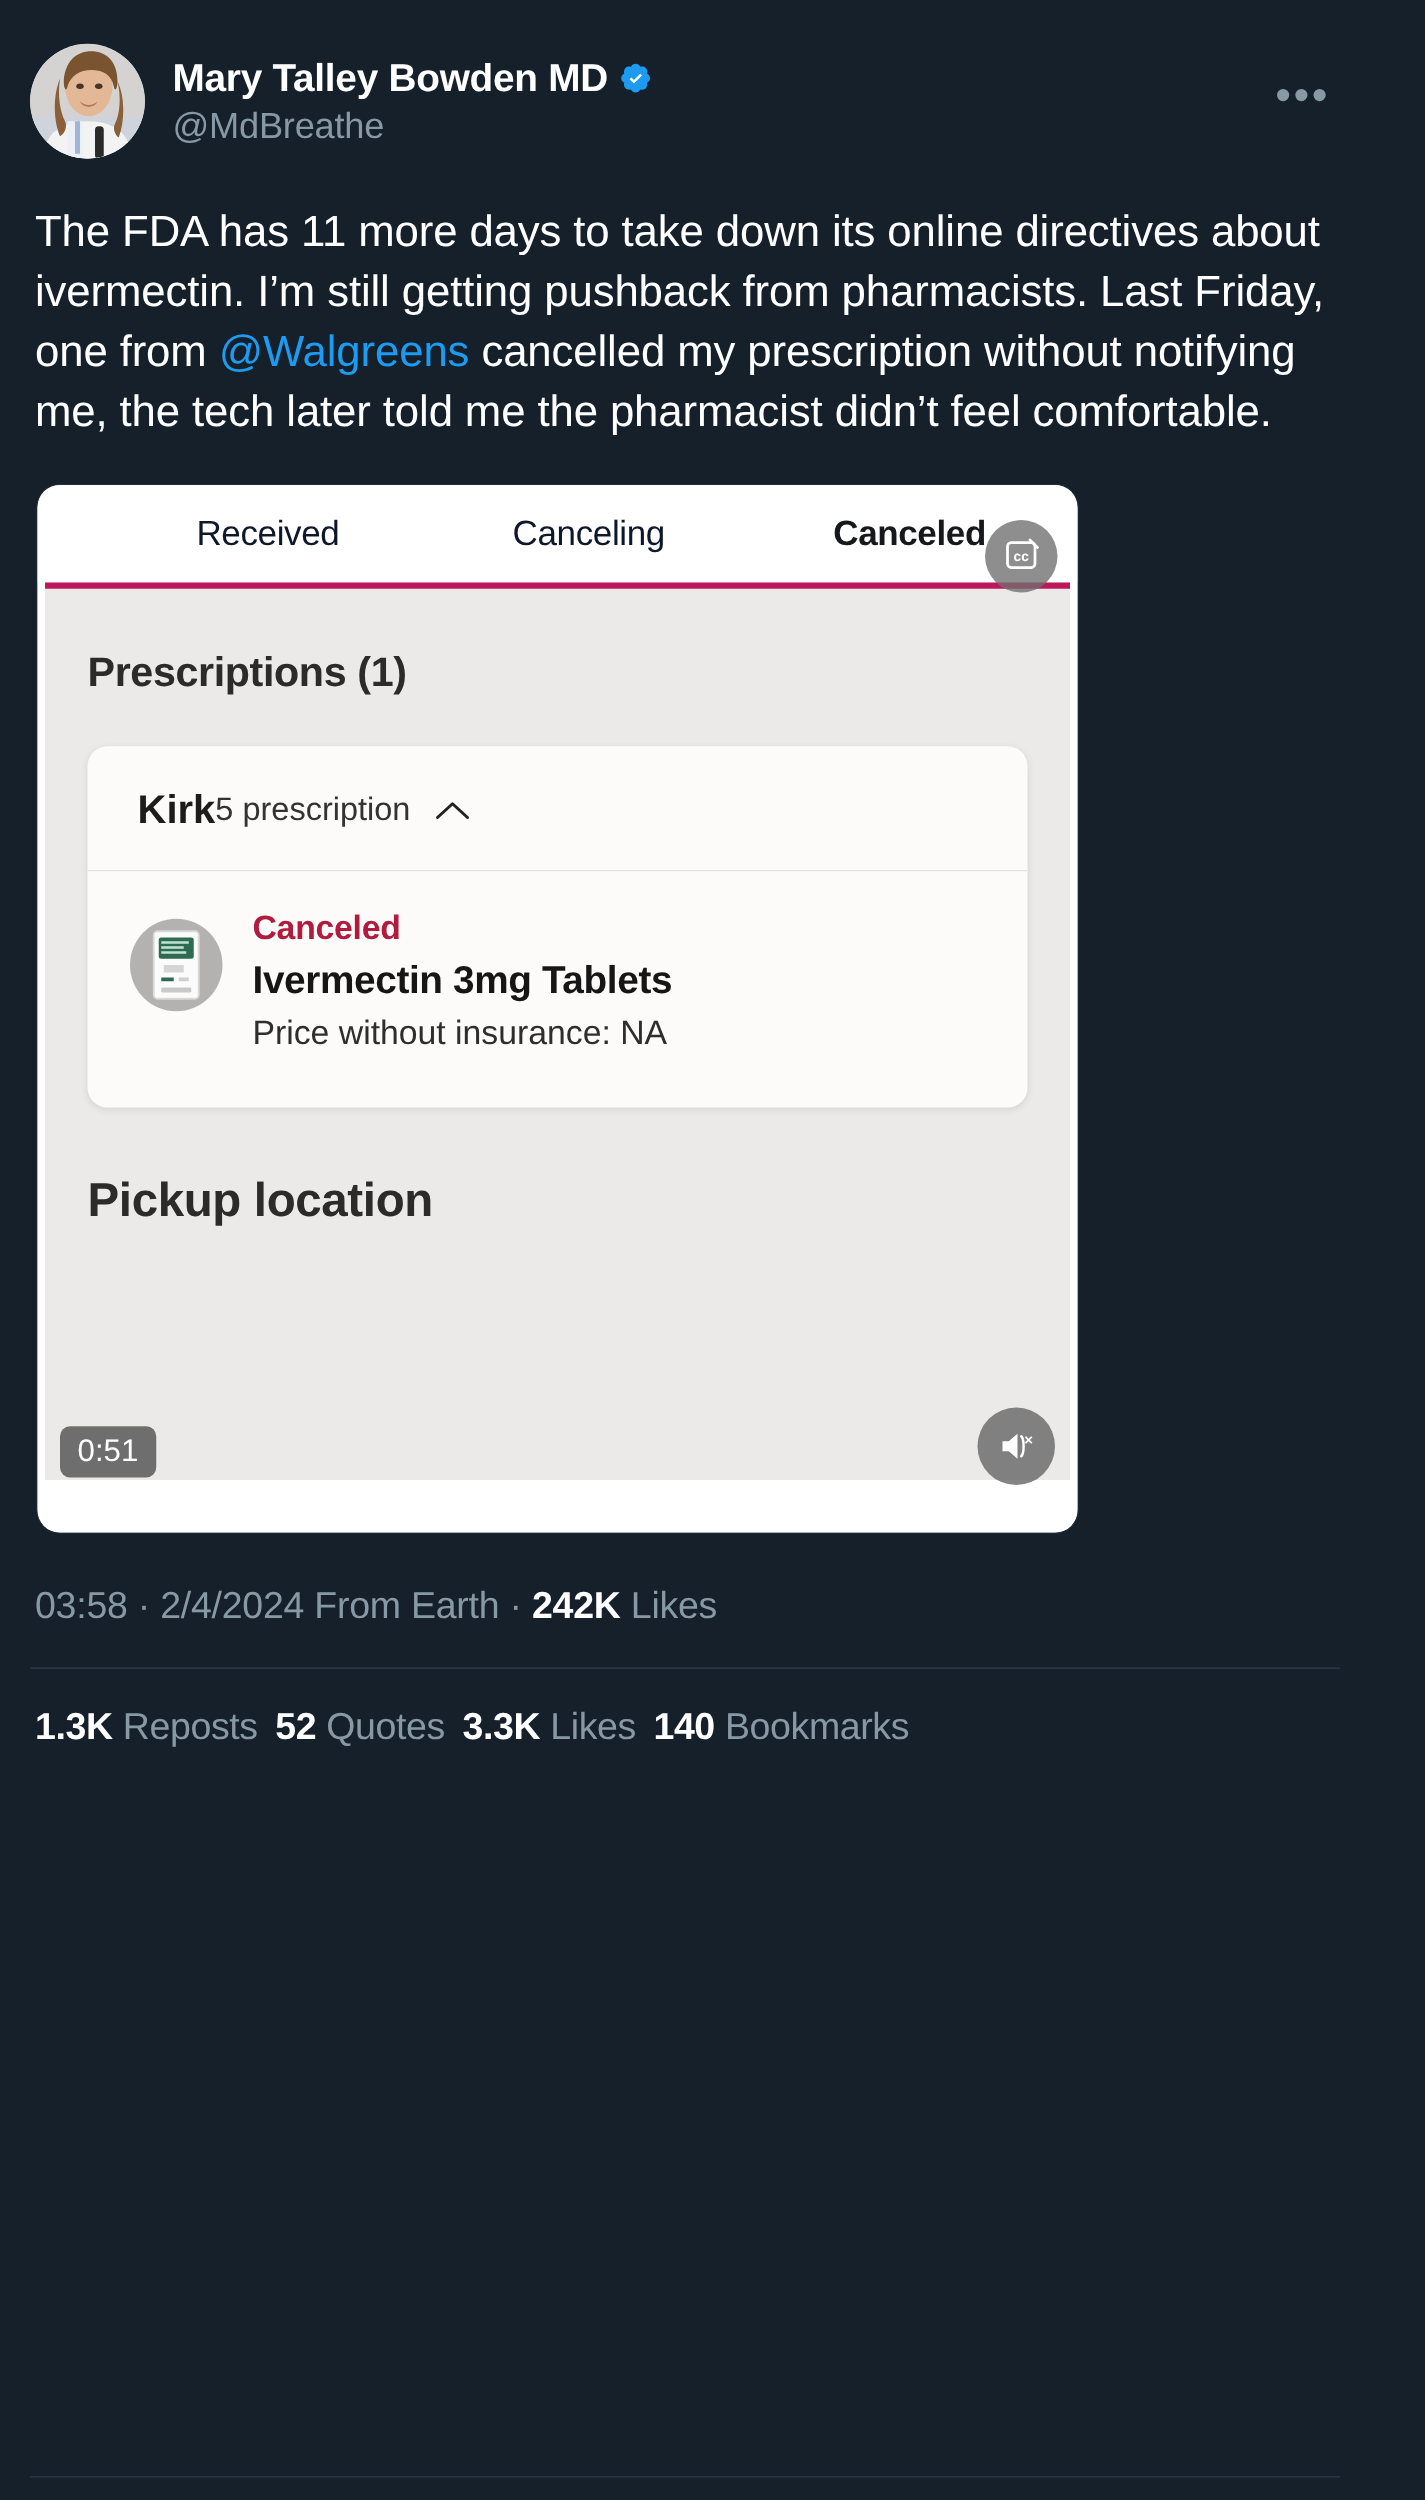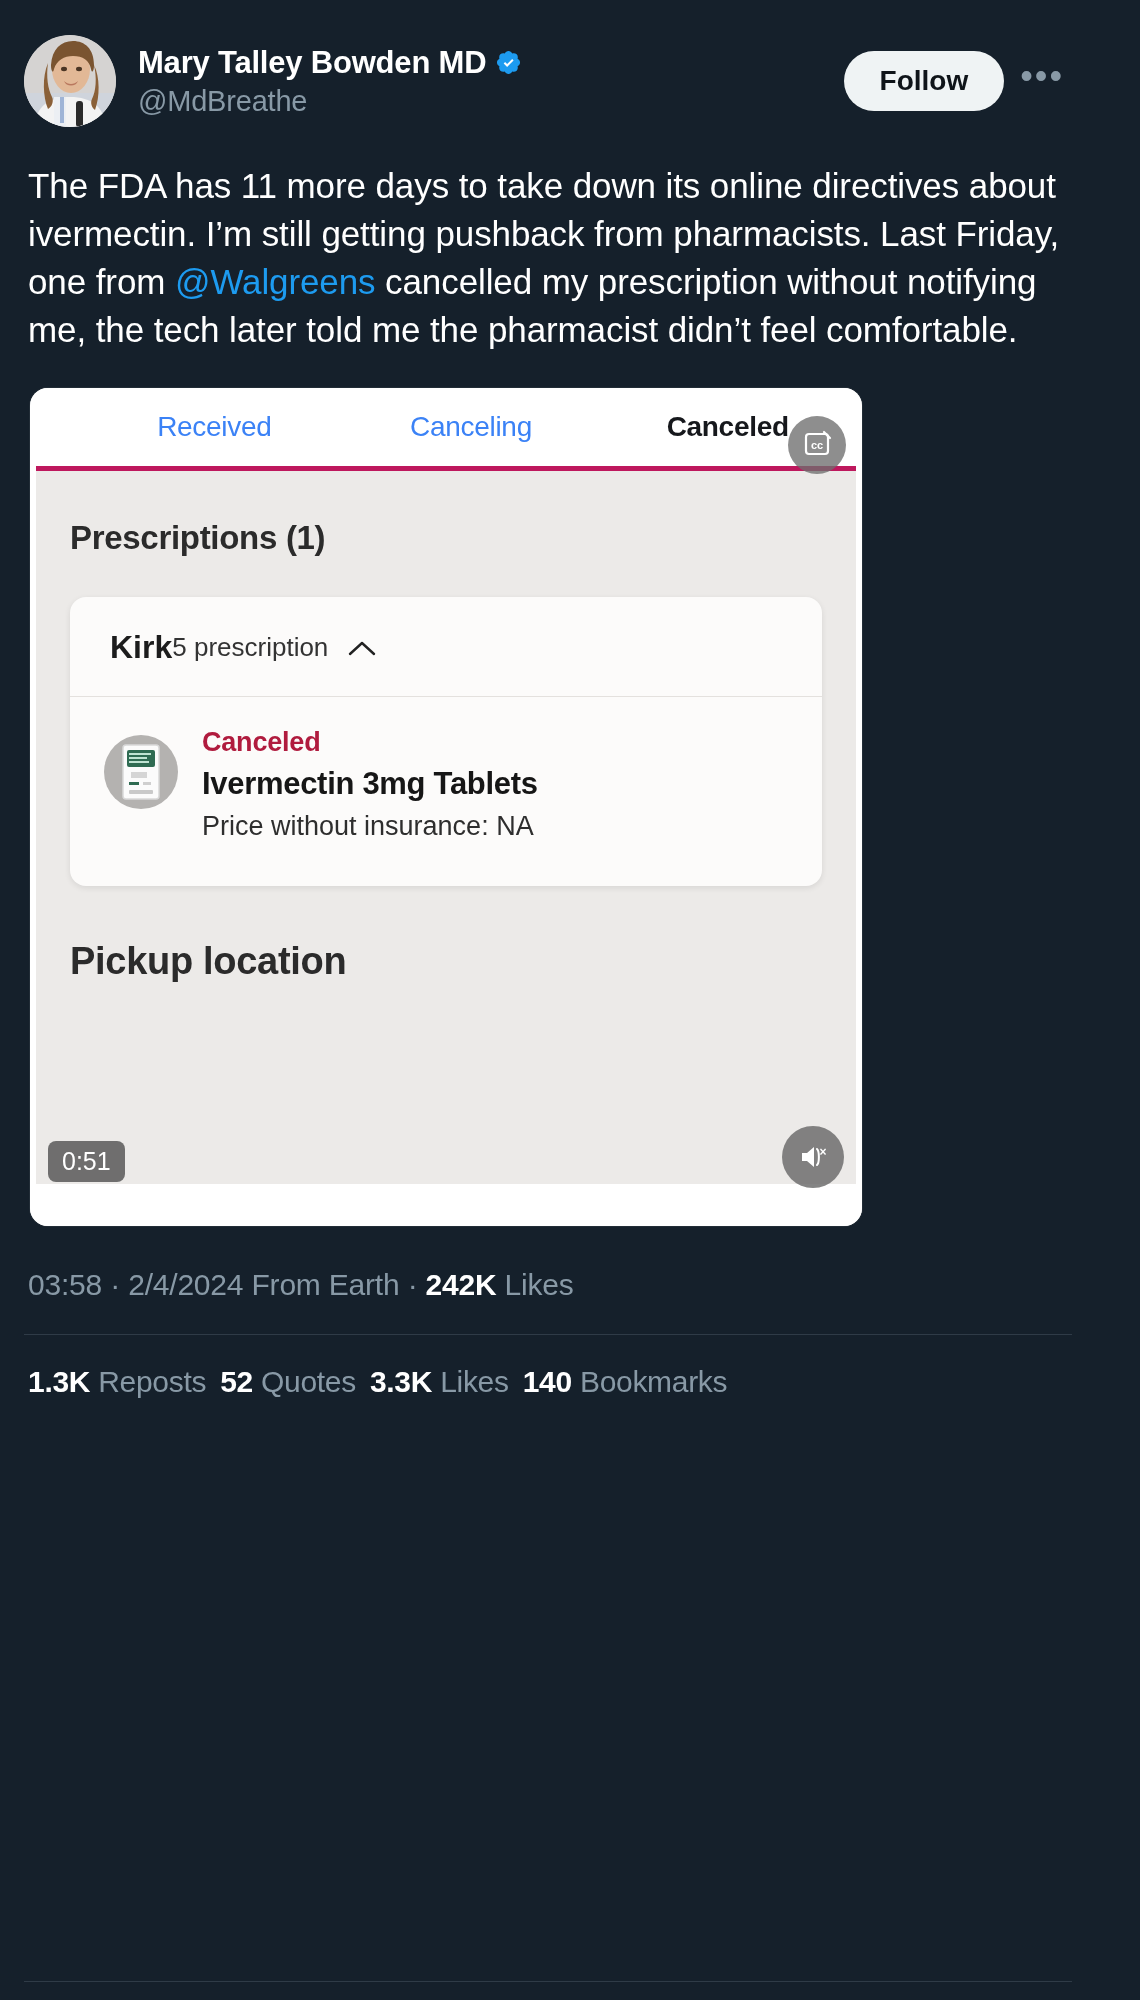--- a/index.html
+++ b/index.html
@@ -117,21 +117,21 @@
   .tabs-row {
     position: absolute;
     top: 0; left: 0; right: 0;
     height: 78px;
     background: #ffffff;
     display: flex;
     align-items: center;
     padding: 0 6px 0 56px;
   }
   .tab {
-    color: #3b82f6;
+    color: #0f172a;
     font-size: 28px;
     font-weight: 500;
     flex: 1 1 0;
     text-align: center;
     letter-spacing: -0.3px;
   }
   .tab.active {
     color: #16181c;
     font-weight: bold;
   }
@@ -350,21 +350,20 @@
       <div class="displayname-row">
         <span class="displayname">Mary Talley Bowden MD</span>
         <svg class="verified-badge" viewBox="0 0 24 24" xmlns="http://www.w3.org/2000/svg">
           <path fill="#1d9bf0" d="M22.25 12c0-1.43-.88-2.67-2.19-3.34.46-1.39.2-2.9-.81-3.91s-2.52-1.27-3.91-.81C14.67 2.63 13.43 1.75 12 1.75s-2.67.88-3.34 2.19c-1.39-.46-2.9-.2-3.91.81s-1.27 2.52-.81 3.91C2.63 9.33 1.75 10.57 1.75 12s.88 2.67 2.19 3.34c-.46 1.39-.2 2.9.81 3.91s2.52 1.27 3.91.81c.67 1.31 1.91 2.19 3.34 2.19s2.67-.88 3.34-2.19c1.39.46 2.9.2 3.91-.81s1.27-2.52.81-3.91c1.31-.67 2.19-1.91 2.19-3.34z"></path>
           <path fill="#ffffff" d="M10.8 15.9l-3.1-3.1 1.27-1.27 1.83 1.83 4.43-4.43 1.27 1.27z"></path>
         </svg>
       </div>
       <div class="handle">@MdBreathe</div>
     </div>
 
-    <button class="follow-btn">Follow</button>
     <div class="more-btn">•••</div>
   </div>
 
   <div class="tweet-text"><span>The FDA has 11 more days to take down its online directives about ivermectin.  I’m still getting pushback from pharmacists.  Last Friday, one from </span><span class="mention">@Walgreens</span><span> cancelled my prescription without notifying me, the tech later told me the pharmacist didn’t feel comfortable.</span></div>
 
   <div class="media-wrap">
     <div class="video-inner">
 
       <div class="tabs-row">
         <div class="tab">Received</div>

